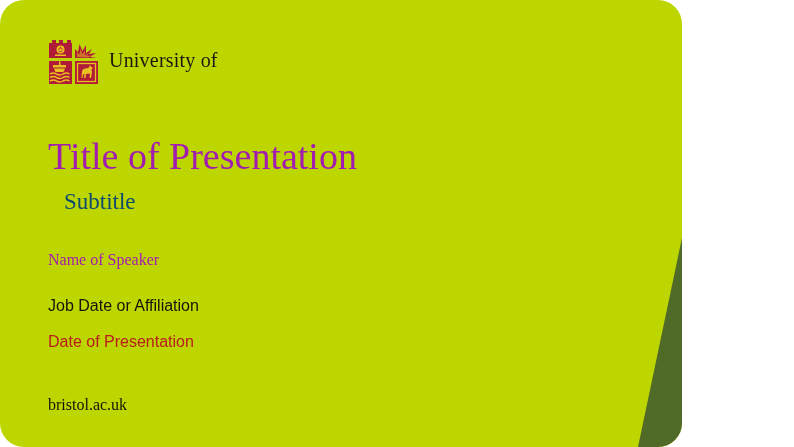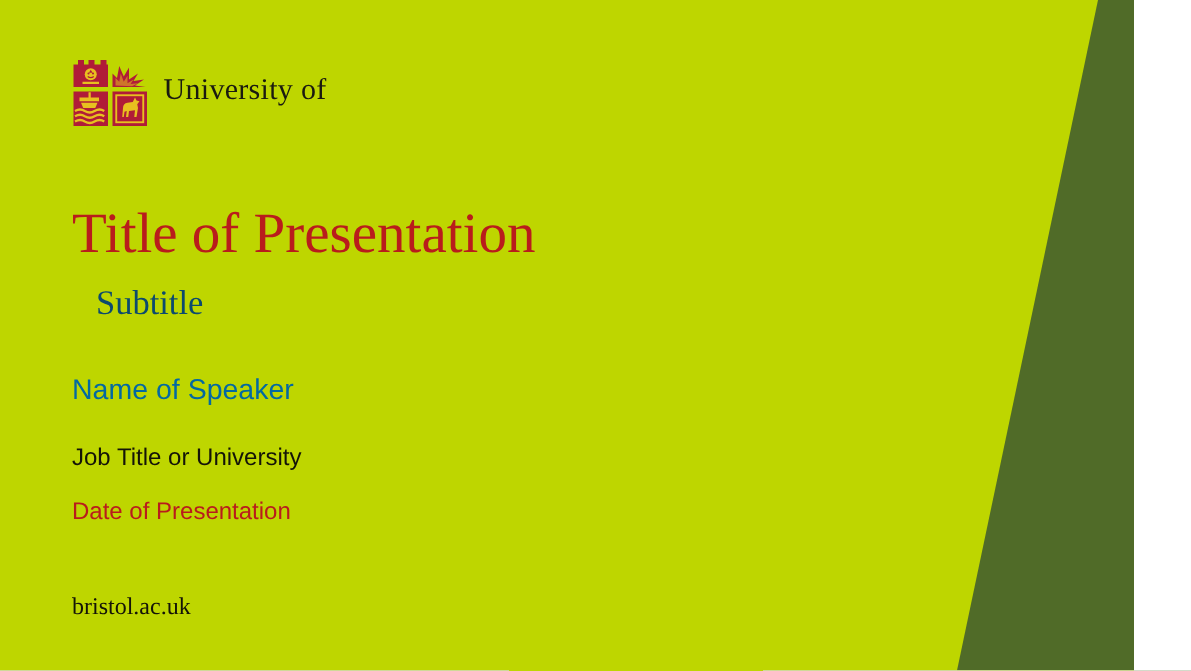--- a/index.html
+++ b/index.html
@@ -2,25 +2,26 @@
 <html><head>
 <meta charset="utf-8">
 <style>
   html, body {
     margin: 0;
     padding: 0;
     background: #ffffff;
   }
   #slide {
     position: relative;
-    width: 756px;
+    width: 682px;
     height: 447px;
     overflow: hidden;
     background: #bed600;
     font-family: "Liberation Sans", sans-serif;
+    border-radius: 24px;
   }
 
   
   #diagonal-wedge {
     position: absolute;
     top: 0;
     left: 0;
     width: 794px;
     height: 447px;
     background: #506b28;
@@ -72,45 +73,45 @@
     width: 560px;
   }
   #presentation-title {
     position: absolute;
     top: 136px;
     left: 0;
     margin: 0;
     font-family: "Liberation Serif", serif;
     font-size: 38px;
     font-weight: normal;
-    color: #b91c1c;
+    color: #a21caf;
     line-height: 1.1;
     white-space: nowrap;
   }
   #presentation-subtitle {
     position: absolute;
     top: 189px;
     left: 16px;
     margin: 0;
     font-family: "Liberation Serif", serif;
     font-size: 23px;
     font-weight: normal;
     color: #0c4a6e;
     line-height: 1.1;
     white-space: nowrap;
   }
   #speaker-name {
     position: absolute;
     top: 251px;
     left: 0;
     margin: 0;
-    font-family: Liberation Sans, sans-serif;
-    font-size: 19px;
+    font-family: Liberation Serif, serif;
+    font-size: 16px;
     font-weight: normal;
-    color: #0369a1;
+    color: #a21caf;
     line-height: 1.1;
     white-space: nowrap;
   }
   #speaker-job {
     position: absolute;
     top: 297px;
     left: 0;
     margin: 0;
     font-family: "Liberation Sans", sans-serif;
     font-size: 16px;
@@ -185,18 +186,18 @@
     </svg>
     <div id="logo-wordmark">
       <span id="logo-line-university">University of</span>
     </div>
   </div>
 
   <div id="content">
     <h1 id="presentation-title">Title of Presentation</h1>
     <h2 id="presentation-subtitle">Subtitle</h2>
     <div id="speaker-name">Name of Speaker</div>
-    <div id="speaker-job">Job Title or University</div>
+    <div id="speaker-job">Job Date or Affiliation</div>
     <div id="presentation-date">Date of Presentation</div>
     <div id="website-url">bristol.ac.uk</div>
   </div>
 
 </div>
 
 </body></html>

